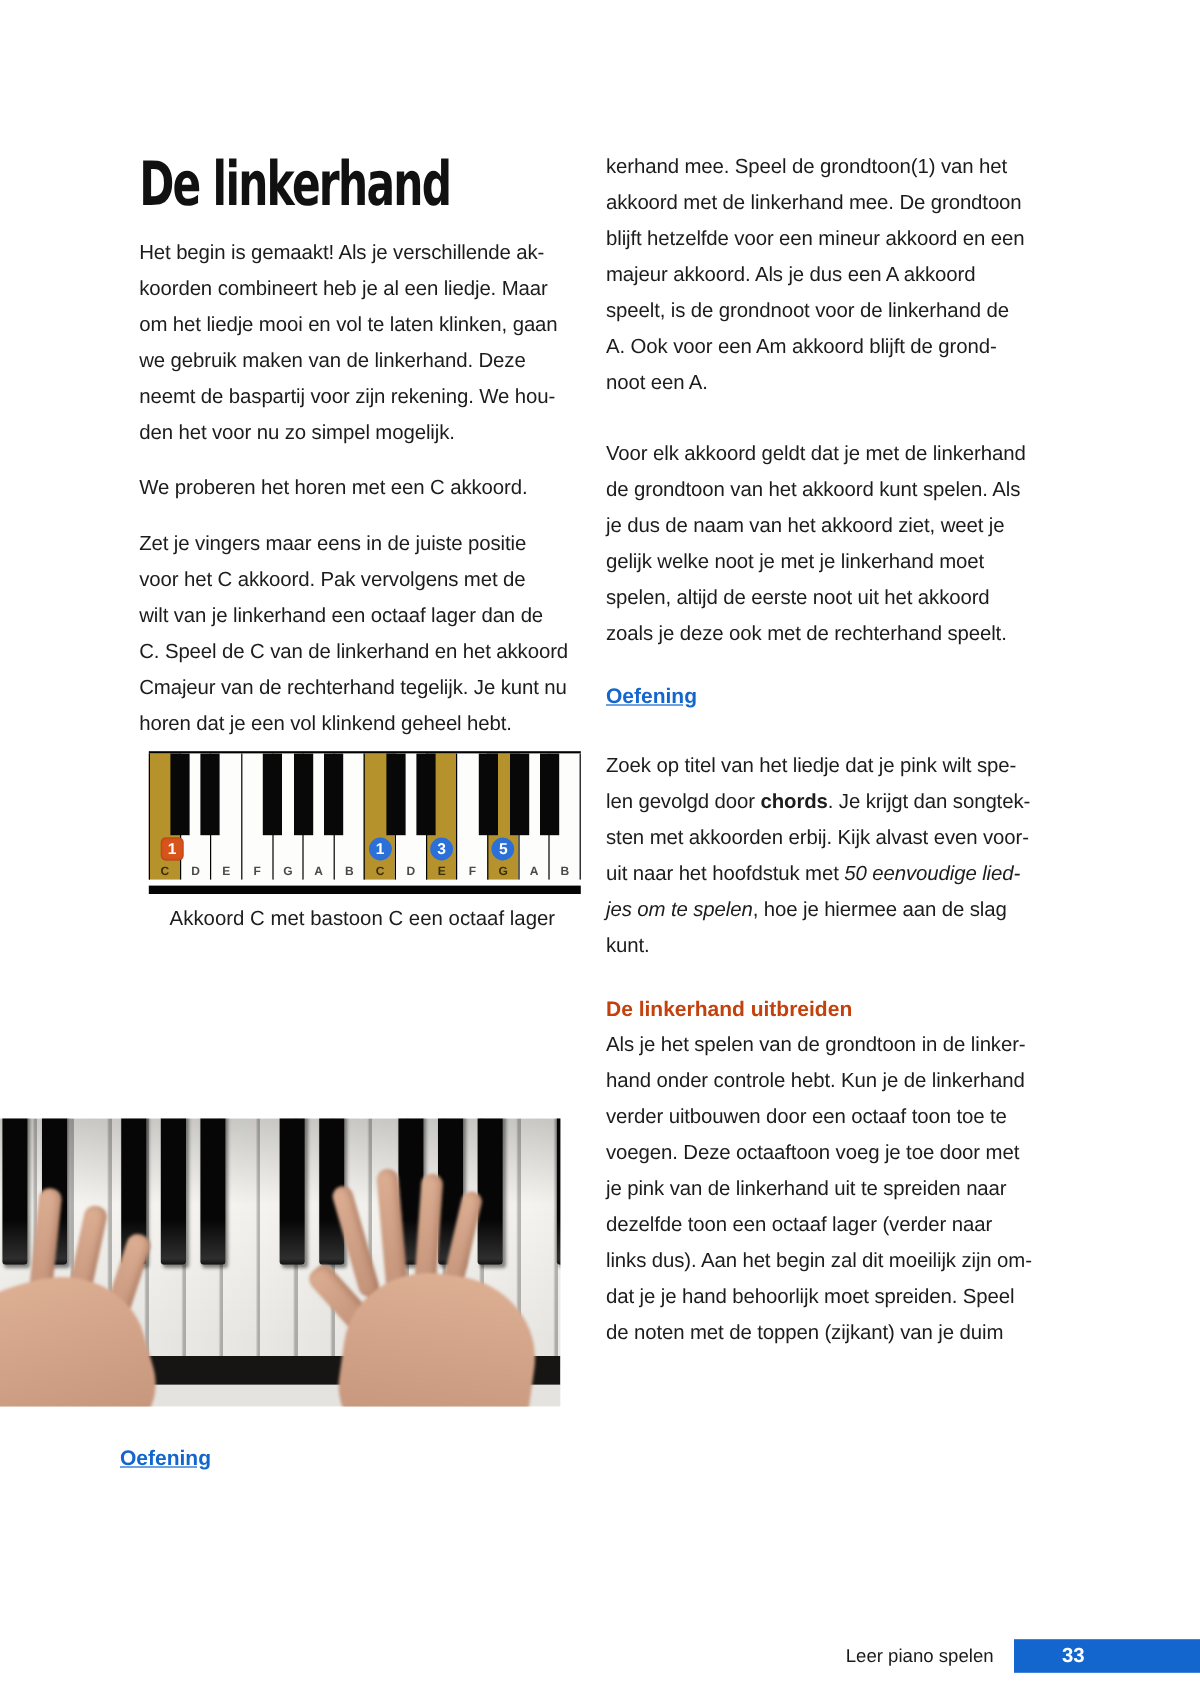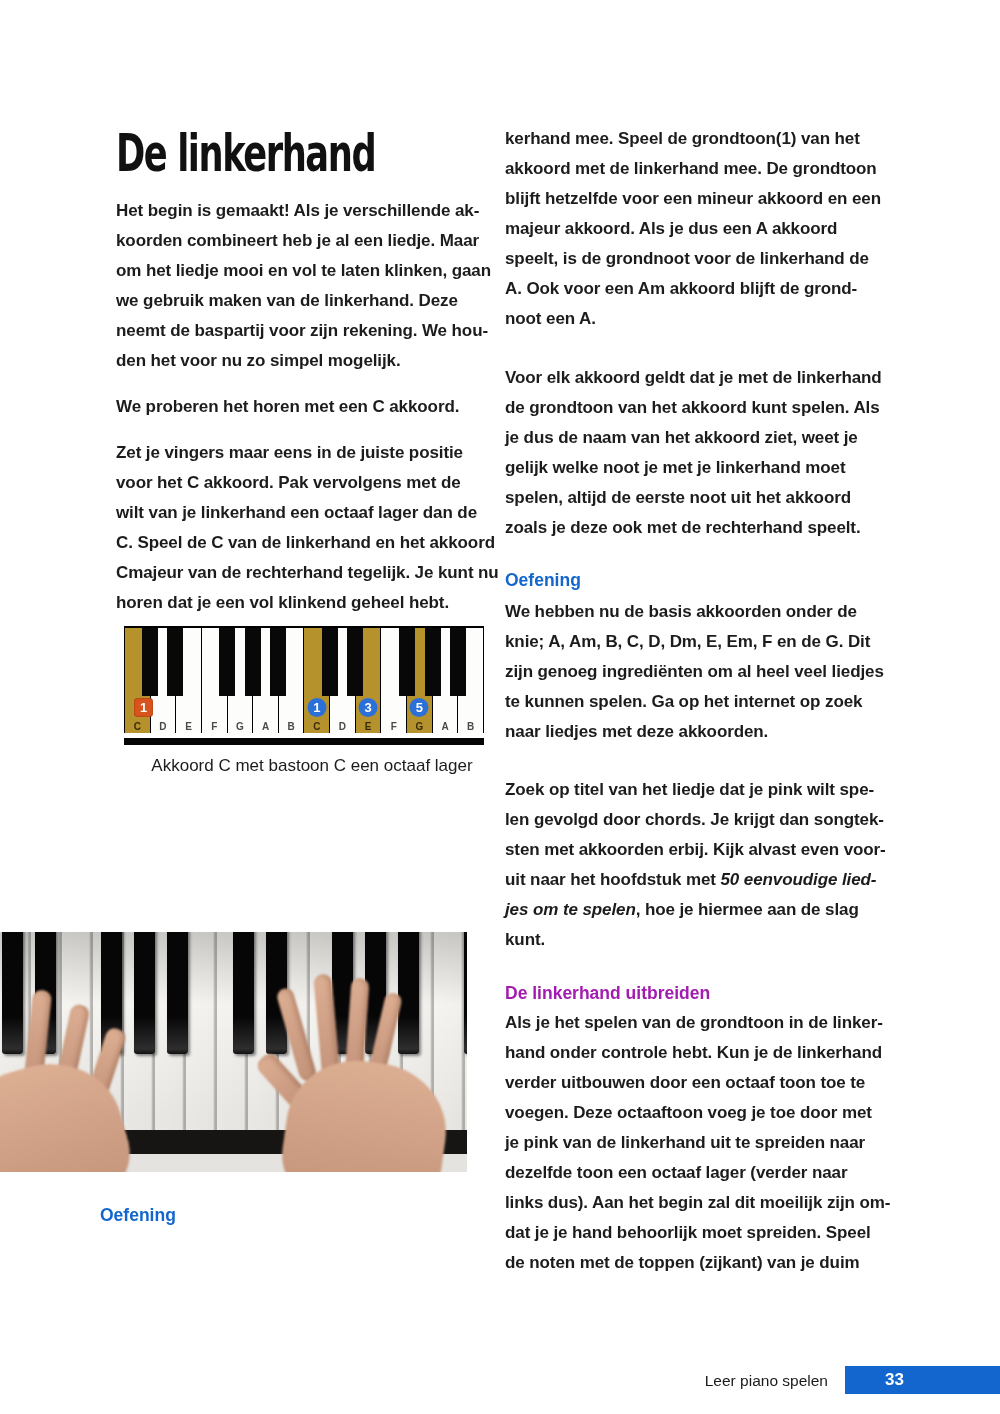--- a/index.html
+++ b/index.html
@@ -13,28 +13,29 @@
   #right-col{left:505px;top:124px;width:400px;}
 
   h1.title{
     margin:0;font-family:"DejaVu Sans",sans-serif;font-weight:800;
     font-size:49px;line-height:52px;color:#111;
     transform:scale(0.72,1.04);transform-origin:left center;
     letter-spacing:-2px;white-space:nowrap;
   }
   p.body{
     margin:0;font-size:17px;line-height:30px;white-space:pre;
-    letter-spacing:-0.1px;color:#1c1c1c;font-weight:bold;
+    letter-spacing:-0.1px;color:#1c1c1c;
   }
   .h-blue{
     margin:0;font-size:17.5px;line-height:30px;font-weight:bold;
     color:var(--accent-blue,#1b6fc9);
-  }
-  .h-black{margin:0;font-size:17.5px;line-height:30px;font-weight:bold;color:#a21caf;}
-  .caption{margin:16px;font-size:17px;line-height:26px;text-align:center;width:360px;}
+    text-decoration:underline;
+  }
+  .h-black{margin:0;font-size:17.5px;line-height:30px;font-weight:bold;color:#c2410c;}
+  .caption{margin:6px;font-size:17px;line-height:26px;text-align:center;width:360px;}
 
   
   .kbd{
     position:relative;width:360px;height:119px;margin-left:8px;
     border-top:2px solid #000;box-sizing:border-box;background:#fff;
   }
   .kbd-keys{display:flex;height:105px;}
   .wkey{
     position:relative;flex:1 1 0;background:#fdfdfb;border-left:1px solid #000;
     box-sizing:border-box;
@@ -223,25 +224,20 @@
 A. Ook voor een Am akkoord blijft de grond-
 noot een A.</p>
   <p class="body" style="margin-top:29px">Voor elk akkoord geldt dat je met de linkerhand
 de grondtoon van het akkoord kunt spelen. Als
 je dus de naam van het akkoord ziet, weet je
 gelijk welke noot je met je linkerhand moet
 spelen, altijd de eerste noot uit het akkoord
 zoals je deze ook met de rechterhand speelt.</p>
 
   <p class="h-blue" style="margin-top:22px">Oefening</p>
-  <p class="body" style="margin-top:2px">We hebben nu de basis akkoorden onder de
-knie; A, Am, B, C, D, Dm, E, Em, F en de G. Dit
-zijn genoeg ingrediënten om al heel veel liedjes
-te kunnen spelen. Ga op het internet op zoek
-naar liedjes met deze akkoorden.</p>
 
   <p class="body" style="margin-top:28px"><span>Zoek op titel van het liedje dat je pink wilt spe-
 len gevolgd door </span><b>chords</b><span>. Je krijgt dan songtek-
 sten met akkoorden erbij. Kijk alvast even voor-
 uit naar het hoofdstuk met </span><i>50 eenvoudige lied-
 jes om te spelen</i><span>, hoe je hiermee aan de slag
 kunt.</span></p>
 
   <p class="h-black" style="margin-top:23px">De linkerhand uitbreiden</p>
   <p class="body">Als je het spelen van de grondtoon in de linker-

